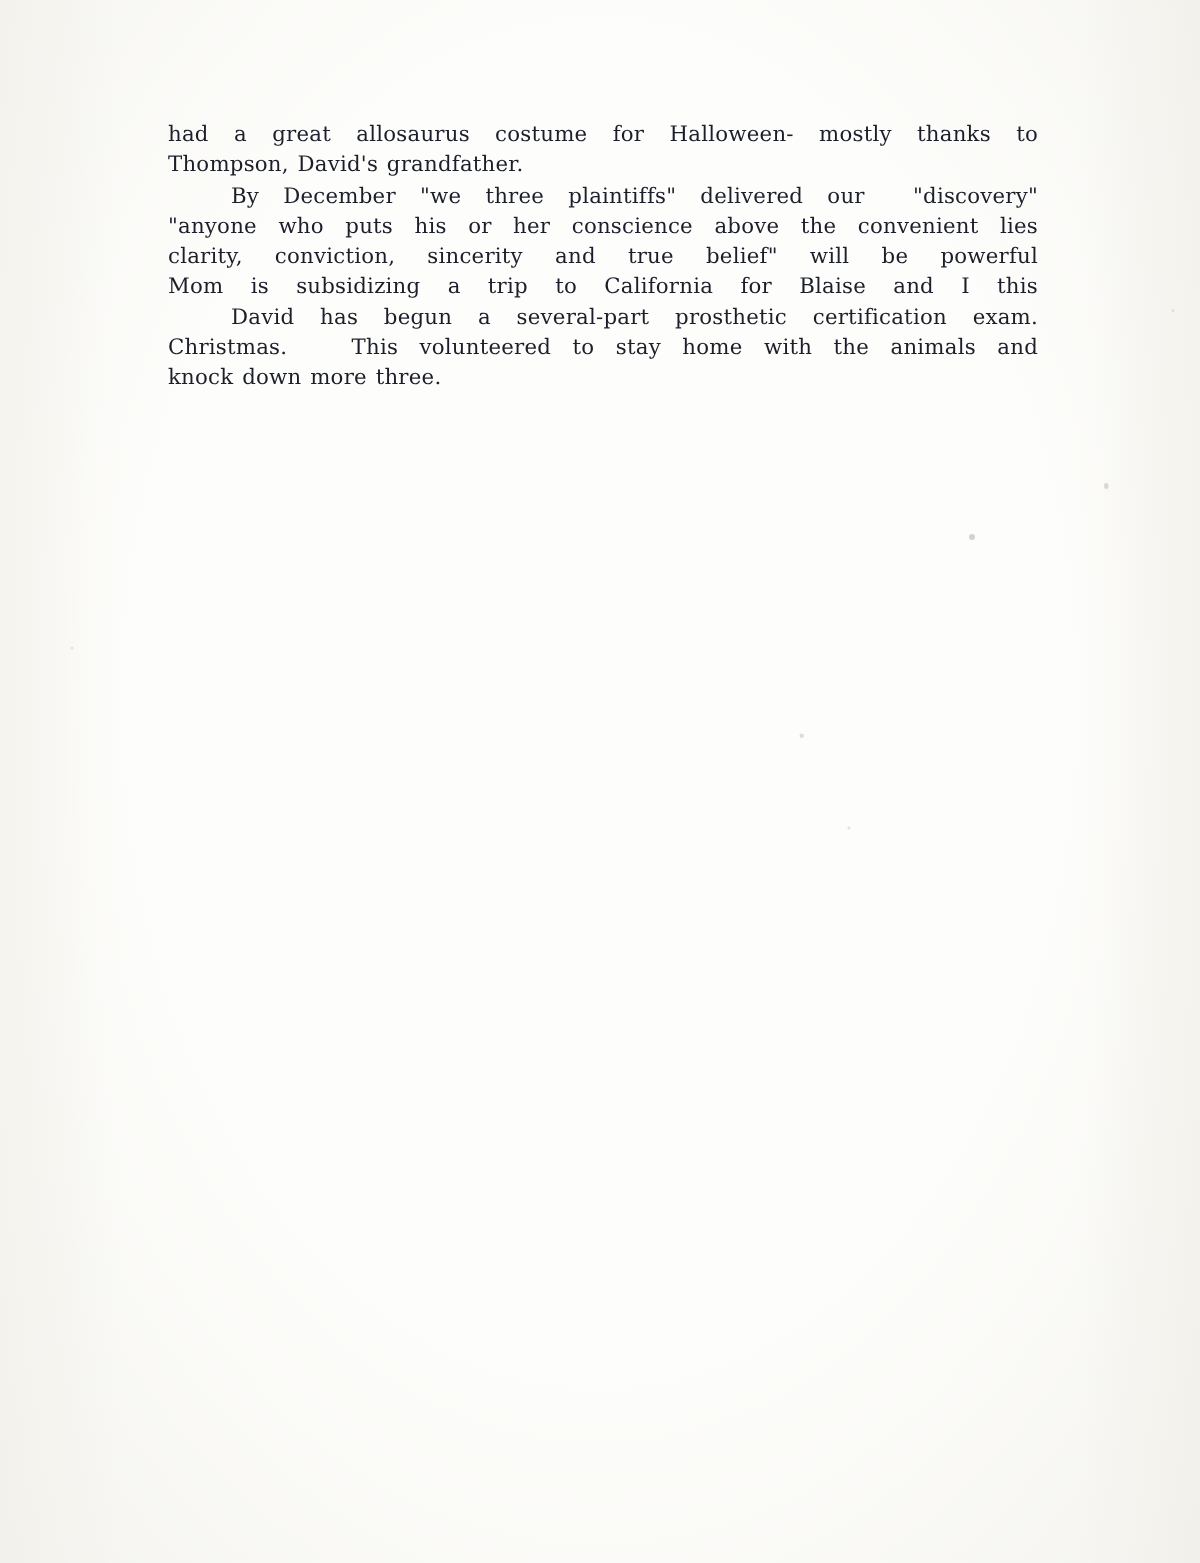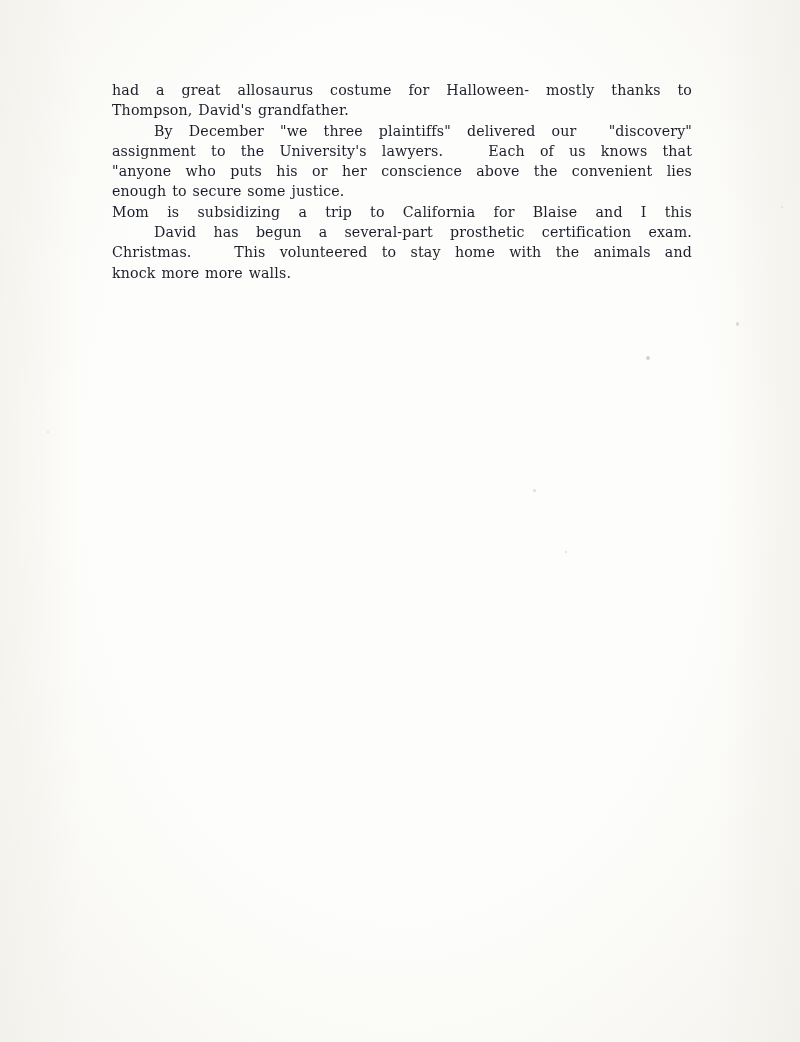--- a/index.html
+++ b/index.html
@@ -92,30 +92,29 @@
 
   <div class="text-block">
 
     <p class="para">
       <span class="line line-just">had a great allosaurus costume for Halloween- mostly thanks to</span>
       <span class="line line-last">Thompson, David's grandfather.</span>
     </p>
 
     <p class="para">
       <span class="line line-just indent">By December "we three plaintiffs" delivered our  "discovery"</span>
-      <span class="line line-just">assignment to the University's lawyers.   Each of us knows that</span>
       <span class="line line-just">"anyone who puts his or her conscience above the convenient lies</span>
-      <span class="line line-last">enough to secure some justice.</span>
+      <span class="line line-just">clarity, conviction, sincerity and true belief" will be powerful</span>
     </p>
 
     <p class="para">
       <span class="line line-just">Mom is subsidizing a trip to California for Blaise and I this</span>
       <span class="line line-just indent">David has begun a several-part prosthetic certification exam.</span>
       <span class="line line-just">Christmas.   This volunteered to stay home with the animals and</span>
-      <span class="line line-last">knock more more walls.</span>
+      <span class="line line-last">knock down more three.</span>
     </p>
 
   </div>
 
   <div class="speck s1"></div>
   <div class="speck s2"></div>
   <div class="speck s3"></div>
   <div class="speck s4"></div>
   <div class="speck s5"></div>
   <div class="speck s6"></div>

